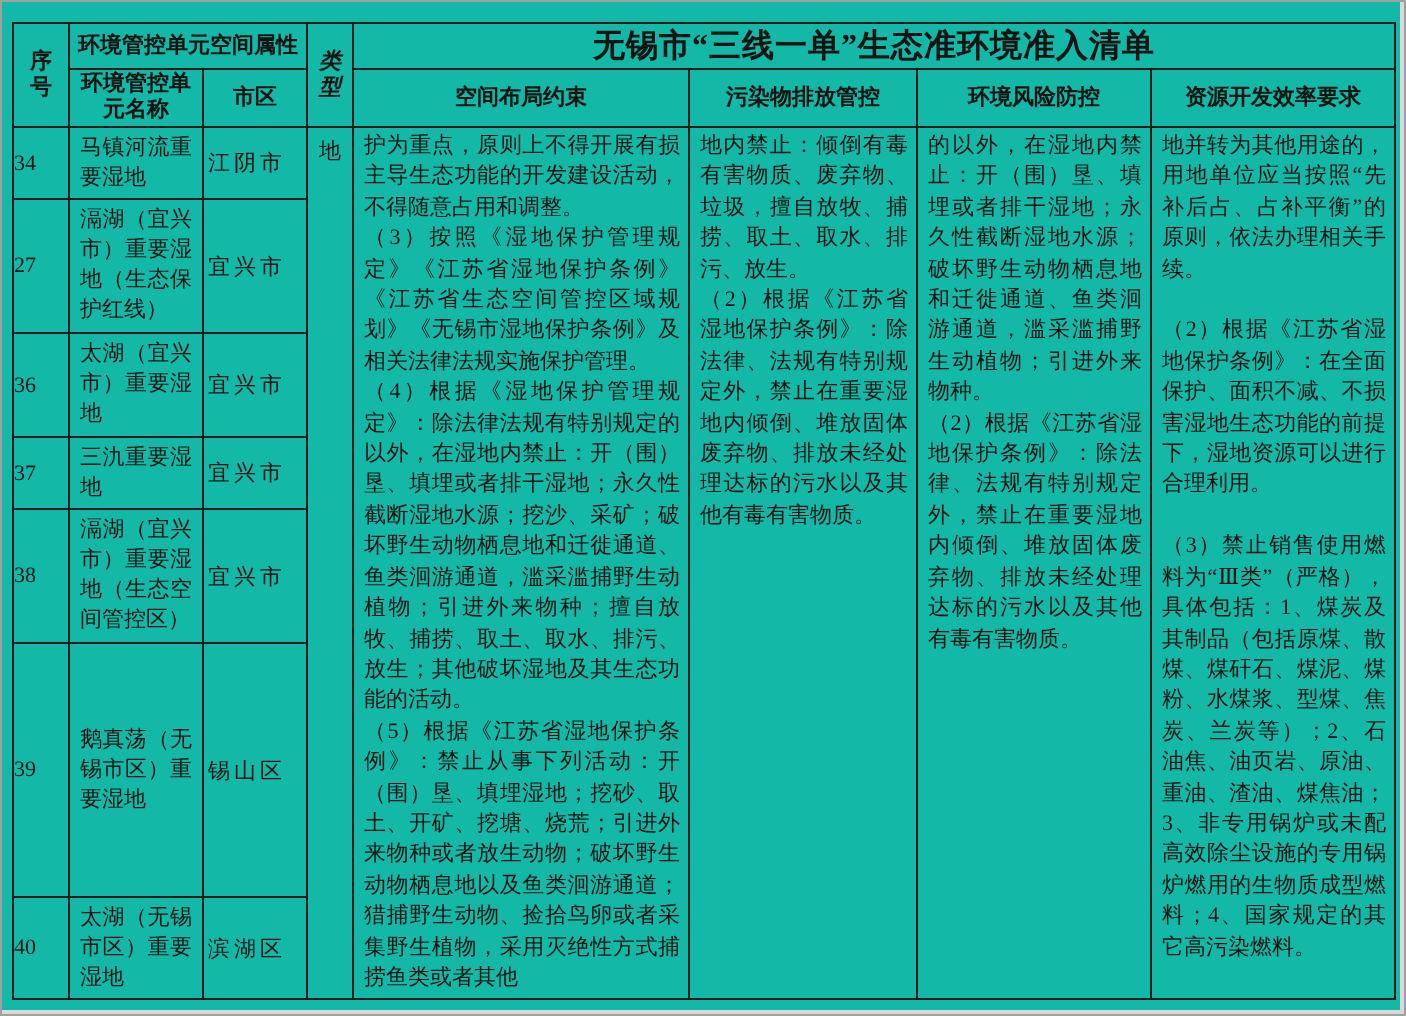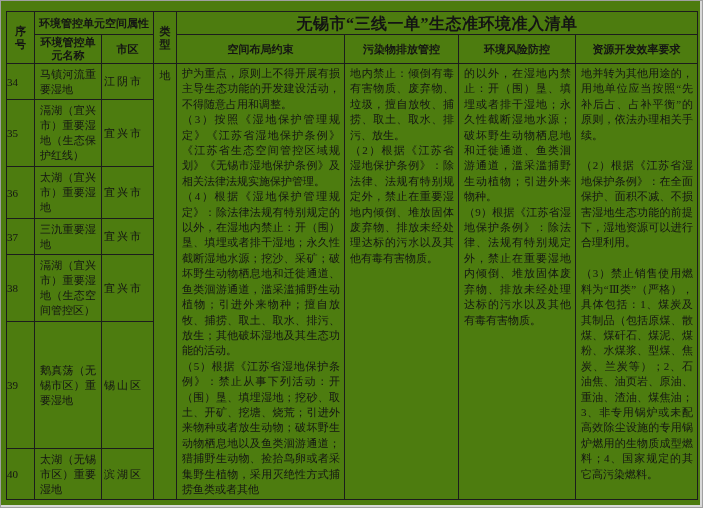--- a/index.html
+++ b/index.html
@@ -1,20 +1,20 @@
 <!DOCTYPE html>
 <html><head>
 <meta charset="utf-8">
 <style>
   html, body { margin: 0; padding: 0; background: #ffffff; }
   .page {
     position: relative;
     width: 703px; height: 508px;
     box-sizing: border-box;
-    background: #4d7c0f;
+    background: #14b8a6;
     border: 1px solid #a0a0a0;
     box-shadow: inset -2px -2px 0 #d8d8d8;
     font-family: "Liberation Serif", "DejaVu Serif", serif;
     color: #141414;
     overflow: hidden;
   }
   table.main {
     position: absolute; left: 5px; top: 10px;
     width: 691px;
     border-collapse: collapse;
@@ -27,21 +27,21 @@
   }
   .main th {
     font-weight: bold;
     font-size: 11px;
     line-height: 13px;
     text-align: center;
     vertical-align: middle;
     padding: 1px 2px;
   }
   th.serial-h { padding: 1px 6px; }
-  th.type-h { padding: 1px 4px; }
+  th.type-h { padding: 1px 4px; font-style: italic; }
   th.title-h { font-size: 16px; letter-spacing: 0.5px; }
   tr.hrow1 { height: 23px; }
   tr.hrow2 { height: 29px; padding-left: 18px; }
   tr.rh34 { height: 31px; }
   tr.rh35 { height: 62px; }
   tr.rh36 { height: 48px; }
   tr.rh37 { height: 29px; }
   tr.rh38 { height: 65px; }
   tr.rh39 { height: 122px; }
   tr.rh40 { height: 48px; }
@@ -118,29 +118,29 @@
         <td class="name">马镇河流重要湿地</td>
         <td class="district">江阴市</td>
         <td class="type-cell" rowspan="7">地</td>
         <td class="content" rowspan="7">护为重点，原则上不得开展有损主导生态功能的开发建设活动，不得随意占用和调整。
 （3）按照《湿地保护管理规定》《江苏省湿地保护条例》《江苏省生态空间管控区域规划》《无锡市湿地保护条例》及相关法律法规实施保护管理。
 （4）根据《湿地保护管理规定》：除法律法规有特别规定的以外，在湿地内禁止：开（围）垦、填埋或者排干湿地；永久性截断湿地水源；挖沙、采矿；破坏野生动物栖息地和迁徙通道、鱼类洄游通道，滥采滥捕野生动植物；引进外来物种；擅自放牧、捕捞、取土、取水、排污、放生；其他破坏湿地及其生态功能的活动。
 （5）根据《江苏省湿地保护条例》：禁止从事下列活动：开（围）垦、填埋湿地；挖砂、取土、开矿、挖塘、烧荒；引进外来物种或者放生动物；破坏野生动物栖息地以及鱼类洄游通道；猎捕野生动物、捡拾鸟卵或者采集野生植物，采用灭绝性方式捕捞鱼类或者其他</td>
         <td class="content" rowspan="7">地内禁止：倾倒有毒有害物质、废弃物、垃圾，擅自放牧、捕捞、取土、取水、排污、放生。
 （2）根据《江苏省湿地保护条例》：除法律、法规有特别规定外，禁止在重要湿地内倾倒、堆放固体废弃物、排放未经处理达标的污水以及其他有毒有害物质。</td>
         <td class="content" rowspan="7">的以外，在湿地内禁止：开（围）垦、填埋或者排干湿地；永久性截断湿地水源；破坏野生动物栖息地和迁徙通道、鱼类洄游通道，滥采滥捕野生动植物；引进外来物种。
-（9）根据《江苏省湿地保护条例》：除法律、法规有特别规定外，禁止在重要湿地内倾倒、堆放固体废弃物、排放未经处理达标的污水以及其他有毒有害物质。</td>
+（2）根据《江苏省湿地保护条例》：除法律、法规有特别规定外，禁止在重要湿地内倾倒、堆放固体废弃物、排放未经处理达标的污水以及其他有毒有害物质。</td>
         <td class="content" rowspan="7">地并转为其他用途的，用地单位应当按照“先补后占、占补平衡”的原则，依法办理相关手续。
 
 （2）根据《江苏省湿地保护条例》：在全面保护、面积不减、不损害湿地生态功能的前提下，湿地资源可以进行合理利用。
 
 （3）禁止销售使用燃料为“Ⅲ类”（严格），具体包括：1、煤炭及其制品（包括原煤、散煤、煤矸石、煤泥、煤粉、水煤浆、型煤、焦炭、兰炭等）；2、石油焦、油页岩、原油、重油、渣油、煤焦油；3、非专用锅炉或未配高效除尘设施的专用锅炉燃用的生物质成型燃料；4、国家规定的其它高污染燃料。</td>
       </tr>
       <tr class="rh35">
-        <td class="num">35</td>
+        <td class="num">27</td>
         <td class="name">滆湖（宜兴市）重要湿地（生态保护红线）</td>
         <td class="district">宜兴市</td>
       </tr>
       <tr class="rh36">
         <td class="num">36</td>
         <td class="name">太湖（宜兴市）重要湿地</td>
         <td class="district">宜兴市</td>
       </tr>
       <tr class="rh37">
         <td class="num">37</td>

